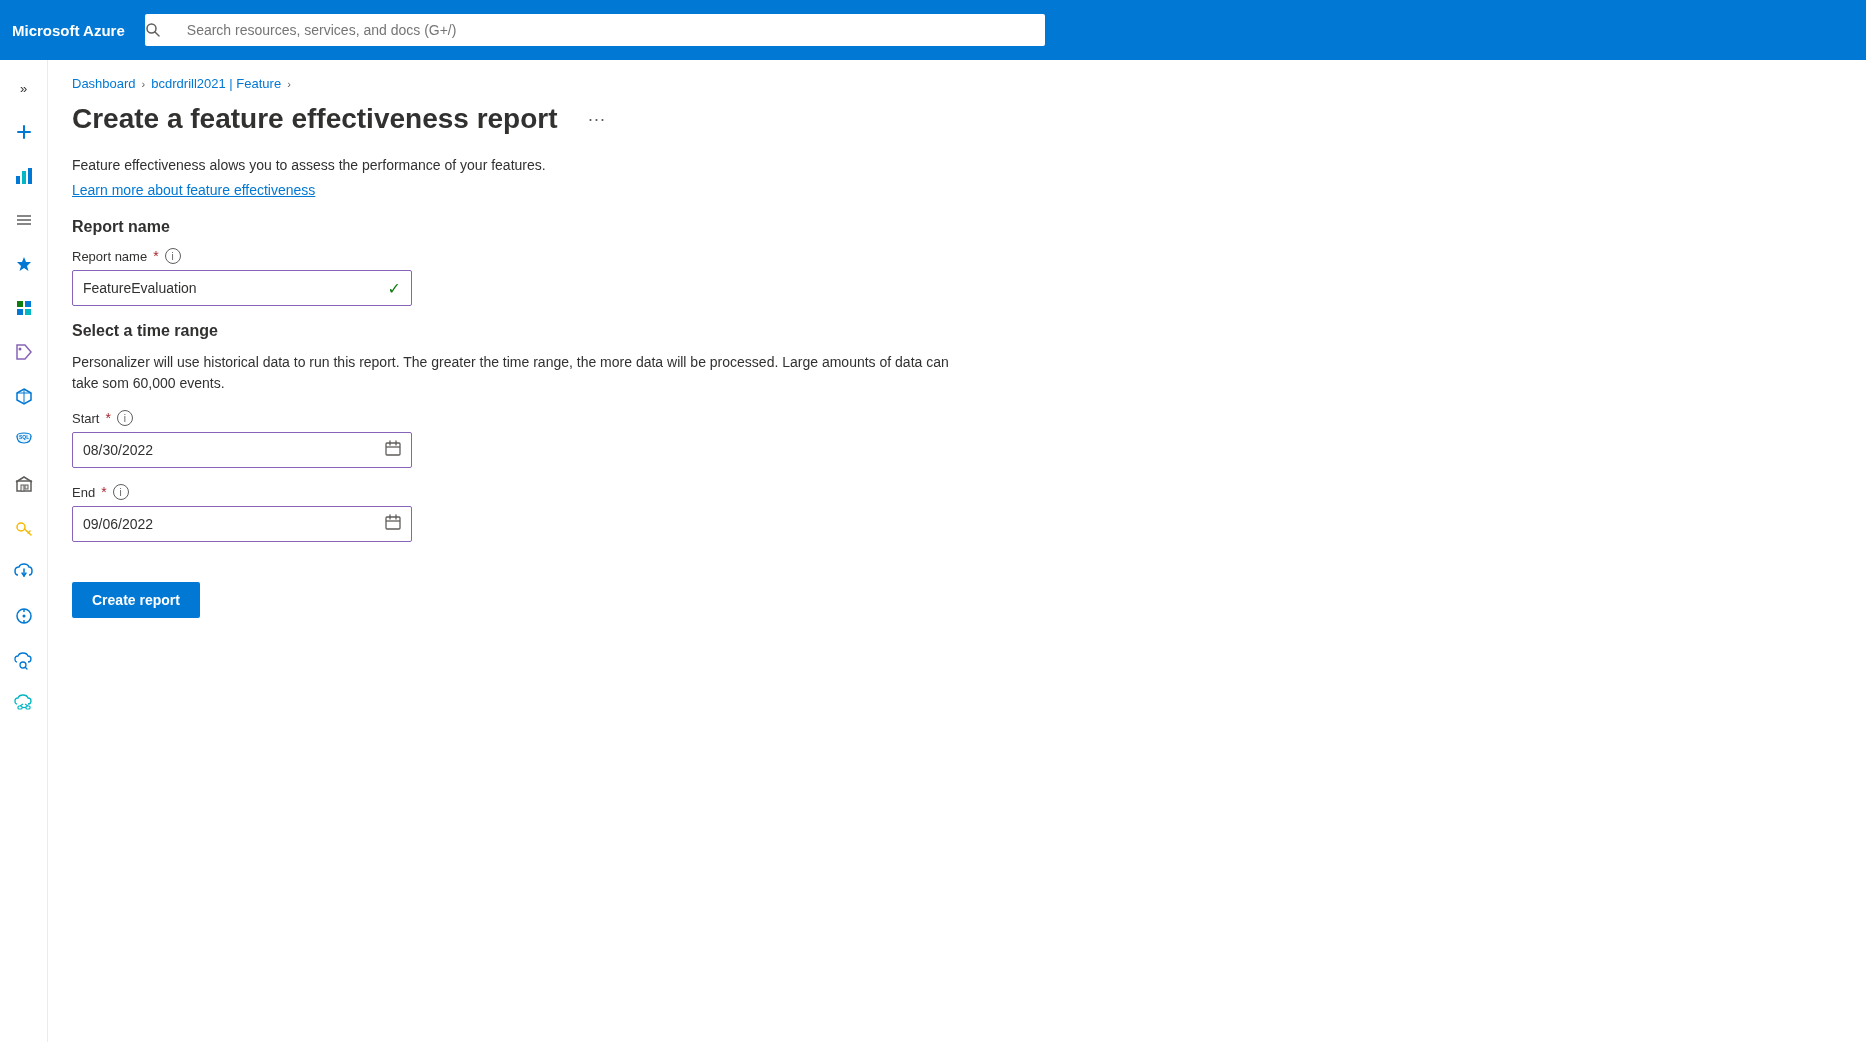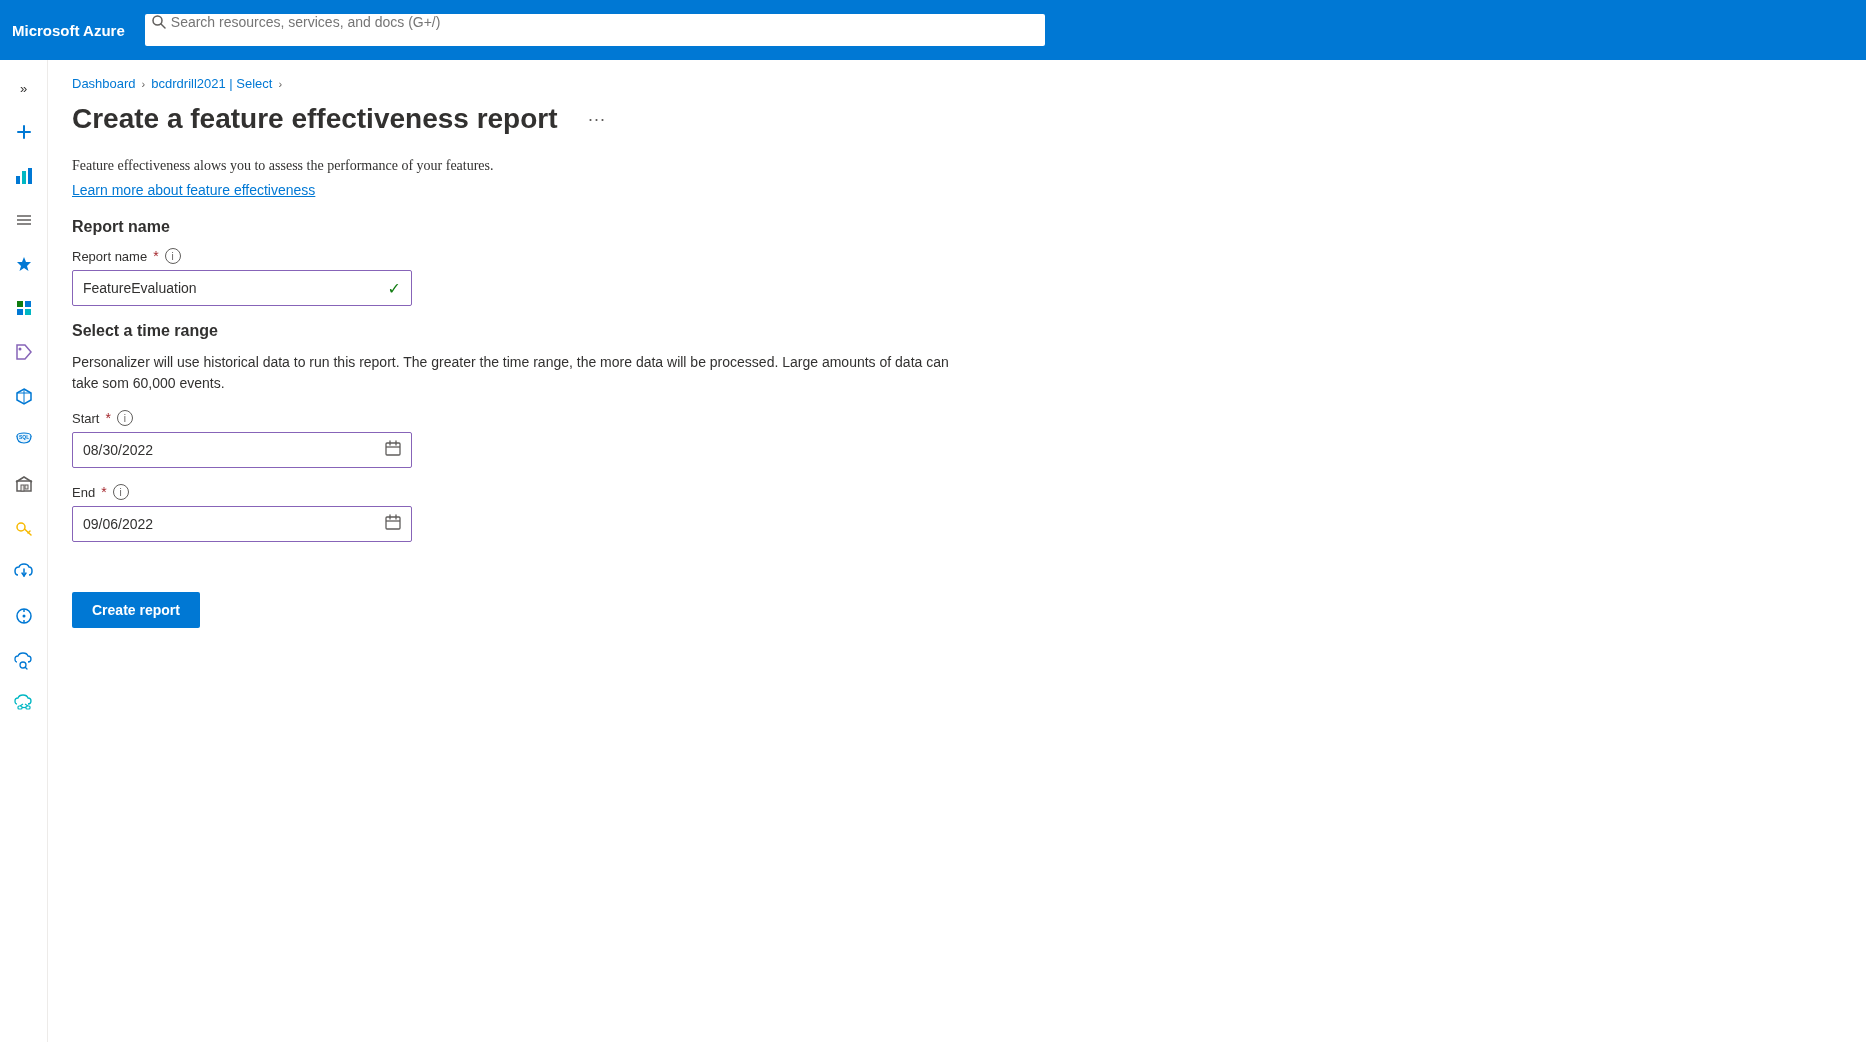--- a/index.html
+++ b/index.html
@@ -22,23 +22,23 @@
       white-space: nowrap;
       margin-right: 8px;
     }
     .search-box {
       flex: 1;
       background: #fff;
       border: none;
       border-radius: 2px;
       height: 32px;
       display: flex;
-      align-items: flex-start;
-      padding: 0 6px;
-      gap: 4px;
+      align-items: center;
+      padding: 0 0;
+      gap: 26px;
       max-width: 900px;
     }
     .search-box input {
       border: none;
       outline: none;
       font-size: 14px;
       color: #323130;
       width: 100%;
       background: transparent;
     }
@@ -116,21 +116,20 @@
       padding: 4px 6px;
       border-radius: 2px;
     }
 
     
     .description {
       color: #323130;
       font-size: 14px;
       margin-bottom: 6px;
       line-height: 1.5;
-      font-family: Liberation Serif, serif;
     }
     .learn-more-link {
       color: #0078d4;
       text-decoration: underline;
       cursor: pointer;
       font-size: 14px;
       display: inline-block;
       margin-bottom: 20px;
     }
 
@@ -214,21 +213,21 @@
     .create-button {
       background: #0078d4;
       color: #fff;
       border: none;
       border-radius: 2px;
       padding: 0 20px;
       height: 36px;
       font-size: 14px;
       font-weight: 600;
       cursor: pointer;
-      margin-top: 34px;
+      margin-top: 24px;
     }
   </style>
 </head>
 <body>
 
 <div class="top-bar">
   <span class="top-bar-brand">Microsoft Azure</span>
   <div class="search-box">
     <svg class="search-icon-svg" width="16" height="16" viewBox="0 0 16 16" fill="none">
       <circle cx="6.5" cy="6.5" r="4.5" stroke="#605e5c" stroke-width="1.5"></circle>
@@ -359,21 +358,21 @@
       </svg>
     </div>
   </div>
 
   <div class="content-area">
 
     
     <div class="breadcrumb">
       <a href="#">Dashboard</a>
       <span class="breadcrumb-sep">›</span>
-      <a href="#">bcdrdrill2021 | Select</a>
+      <a href="#">bcdrdrill2021 | Feature</a>
       <span class="breadcrumb-sep">›</span>
     </div>
 
     
     <div class="page-title-row">
       <h1 class="page-title">Create a feature effectiveness report</h1>
       <span class="more-options">···</span>
     </div>
 
     

